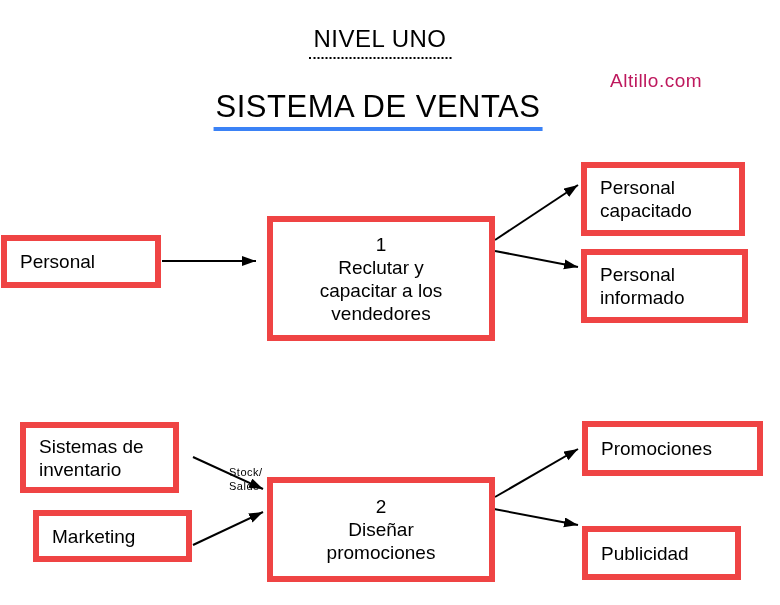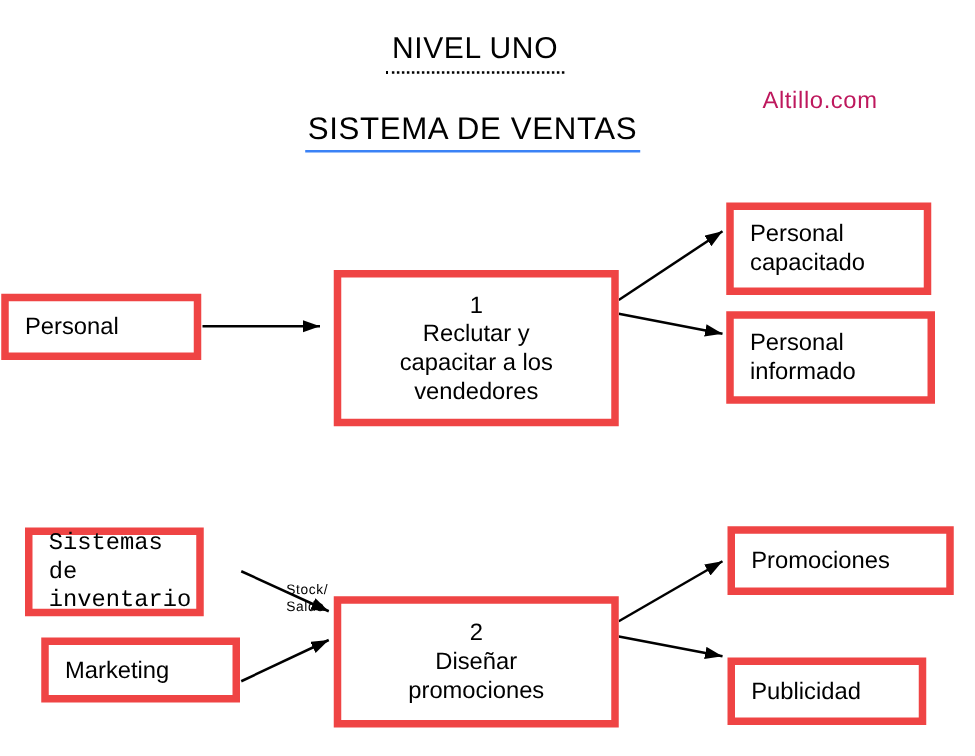--- a/index.html
+++ b/index.html
@@ -33,24 +33,24 @@
     letter-spacing: 0.5px;
     border-bottom: 2px dotted #000000;
     padding: 0 5px 4px 5px;
     white-space: nowrap;
   }
   .subtitle {
     position: absolute;
     top: 89px;
     left: 378px;
     transform: translateX(-50%);
-    font-size: 25px;
+    font-size: 31px;
     font-weight: normal;
     letter-spacing: 0.5px;
-    border-bottom: 2px solid #3b82f6;
+    border-bottom: 4px solid #3b82f6;
     padding: 0 2px 2px 2px;
     white-space: nowrap;
   }
   .watermark {
     position: absolute;
     top: 37px;
     left: 610px;
     font-size: 19px;
     color: #be185d;
     letter-spacing: 0.5px;
@@ -67,21 +67,21 @@
     line-height: 23px;
     white-space: pre-line;
   }
   .node.left   { justify-content: flex-start; padding-left: 13px; text-align: left; }
   .node.center { justify-content: center; text-align: center; }
 
   #n-personal    { left: 1px;   top: 235px; width: 160px; height: 53px; }
   #n-process1    { left: 267px; top: 216px; width: 228px; height: 125px; }
   #n-capacitado  { left: 581px; top: 162px; width: 164px; height: 74px; }
   #n-informado   { left: 581px; top: 249px; width: 167px; height: 74px; }
-  #n-sistemas    { left: 20px;  top: 422px; width: 143px; height: 71px; font-family: Liberation Mono, monospace; }
+  #n-sistemas    { left: 20px;  top: 422px; width: 159px; height: 71px; }
   #n-marketing   { left: 33px;  top: 510px; width: 159px; height: 52px; }
   #n-process2    { left: 267px; top: 477px; width: 228px; height: 105px; }
   #n-promociones { left: 582px; top: 421px; width: 181px; height: 55px; }
   #n-publicidad  { left: 582px; top: 509px; width: 159px; height: 54px; margin-top: 17px; }
 
   .stock {
     position: absolute;
     left: 229px;
     top: 421px;
     font-size: 11px;

